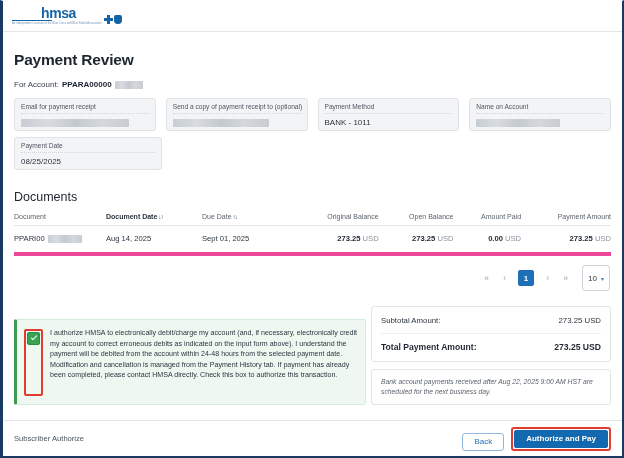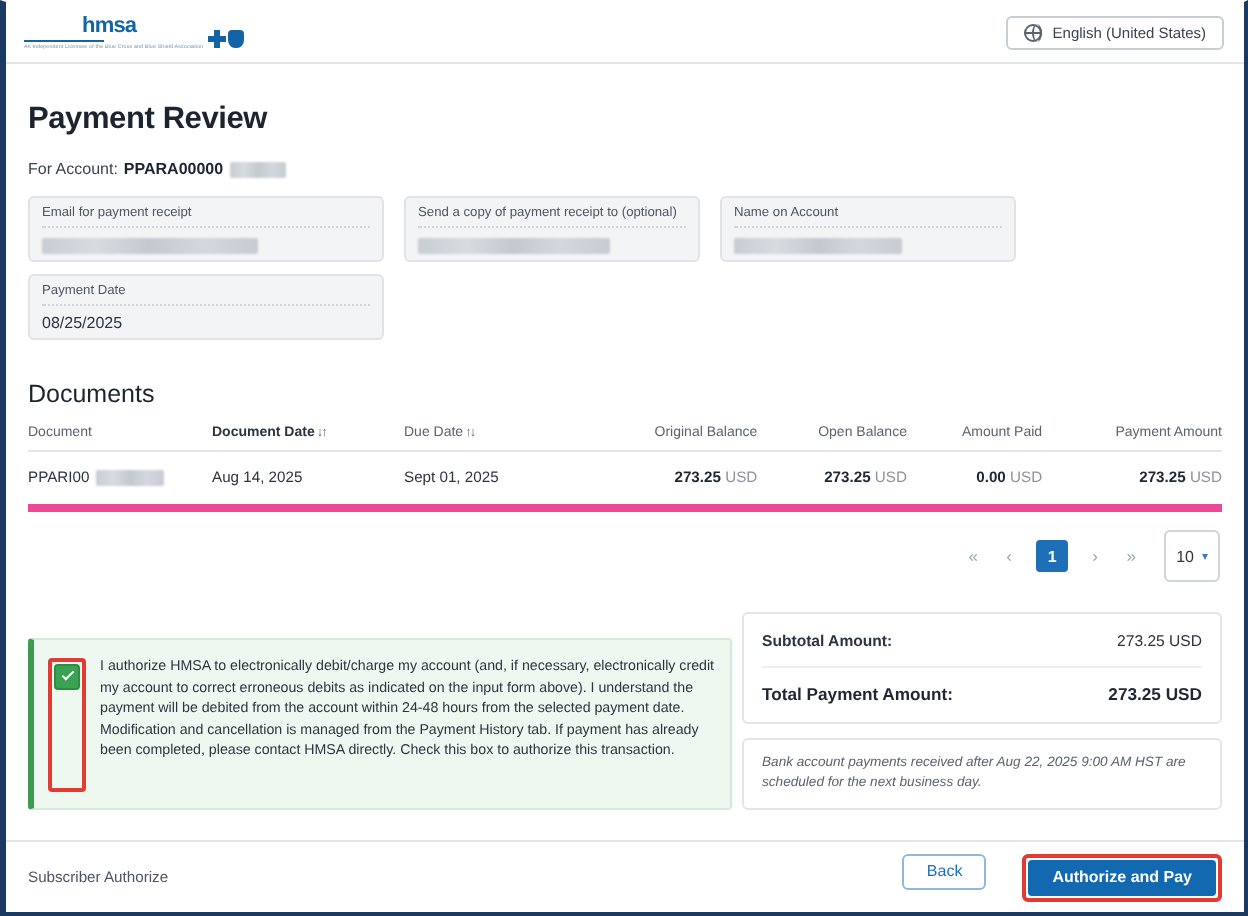--- a/index.html
+++ b/index.html
@@ -22,21 +22,21 @@
   
   .header {
     height: 31px;
     background: #ffffff;
     border-bottom: 1px solid #e3e5e8;
     display: flex; align-items: center;
     padding: 0 10px 0 9px;
   }
   .logo { display: flex; align-items: flex-end; gap: 2px; }
   .logo-word {
-    font-size: 11px; font-weight: bold; color: #1464a5;
+    font-size: 14px; font-weight: bold; color: #1464a5;
     letter-spacing: -0.4px; line-height: 12px; padding-left: 29px;
   }
   .logo-mark { display: flex; gap: 1px; align-items: center; margin-bottom: 1px; }
   .logo-cross { position: relative; width: 9px; height: 9px; }
   .logo-cross::before, .logo-cross::after {
     content: ""; position: absolute; background: #1464a5;
   }
   .logo-cross::before { left: 3px; top: 0; width: 3px; height: 9px; }
   .logo-cross::after { left: 0; top: 3px; width: 9px; height: 3px; }
   .logo-shield {
@@ -106,21 +106,21 @@
   }
   .field-label {
     font-size: 6.6px; color: #4d5562; line-height: 9px;
     border-bottom: 1px dotted #d2d6db; padding-bottom: 2px;
     white-space: nowrap;
   }
   .field-value {
     font-size: 8px; color: #2c3440; margin-top: 4px;
     white-space: nowrap;
   }
-  .f1 { width: 178px; } .f2 { width: 148px; }
+  .f1 { width: 148px; } .f2 { width: 148px; }
   .f3 { width: 148px; } .f4 { width: 148px; }
   .fields-row.second { margin-top: 6px; }
 
   
   .section-title {
     font-size: 12.5px; font-weight: normal; color: #1c2430;
     margin-top: 20px;
   }
   table.docs { width: 100%; border-collapse: collapse; margin-top: 9px; }
   table.docs th {
@@ -203,37 +203,37 @@
   .totals-col { flex: 1; display: flex; flex-direction: column; gap: 7px; }
   .totals {
     border: 1px solid #e2e5e9; border-radius: 3px; background: #fff;
     padding: 1px 9px;
   }
   .trow {
     display: flex; justify-content: space-between; align-items: center;
     padding: 8px 0; font-size: 7.8px; color: #2c3440;
   }
   .trow + .trow { border-top: 1px solid #edeff2; }
-  .trow .lbl { font-weight: bold; }
+  .trow .lbl { font-weight: normal; }
   .trow.grand { font-size: 8.6px; }
   .trow.grand .lbl, .trow.grand .val { font-weight: bold; color: #1f2733; }
   .note {
     border: 1px solid #e2e5e9; border-radius: 3px; background: #fff;
     padding: 7px 9px;
     font-size: 6.8px; line-height: 10px; font-style: italic; color: #5b636e;
   }
 
   
   .footer {
     position: absolute; left: 0; right: 0; bottom: 0;
     height: 36px; border-top: 1px solid #e2e5e9; background: #fff;
     display: flex; align-items: center; padding: 0 11px;
   }
   .sub-agree { font-size: 7.6px; color: #4d5562; }
-  .footer-btns { margin-left: auto; display: flex; align-items: flex-start; gap: 18px; }
+  .footer-btns { margin-left: auto; display: flex; align-items: flex-end; gap: 7px; }
   .btn-back {
     border: 1px solid #8fb8dc; background: #fff; color: #1d6fb8;
     border-radius: 3px; font-size: 8px; height: 18px;
     padding: 0 11px; display: flex; align-items: center;
   }
   .btn-pay-wrap { border: 2px solid #e03c31; border-radius: 3px; padding: 1px; }
   .btn-pay {
     background: #1269b0; color: #fff; border: 1px solid #1269b0;
     border-radius: 2px; font-size: 8px; font-weight: bold;
     height: 18px; padding: 0 11px; display: flex; align-items: center;
@@ -250,24 +250,20 @@
         <div class="logo-word">hmsa</div>
         <div class="logo-underline"></div>
         <div class="logo-sub">An Independent Licensee of the Blue Cross and Blue Shield Association</div>
       </div>
       <div class="logo-mark">
         <div class="logo-cross"></div>
         <div class="logo-shield"></div>
       </div>
     </div>
 
-    <div class="lang-select">
-      <span class="globe"></span>
-      <span>English (United States)</span>
-    </div>
   </div>
 
   <div class="body-wrap">
     <div class="page-title">Payment Review</div>
 
     <div class="for-account">
       <span>For Account:</span>
       <span class="acct">PPARA00000</span>
       <span class="redact blurry" style="width:28px;"></span>
     </div>
@@ -277,20 +273,24 @@
         <div class="field-label">Email for payment receipt</div>
         <div class="field-value">
           <span class="redact blurry" style="width:108px;"></span>
         </div>
       </div>
       <div class="field f2">
         <div class="field-label">Send a copy of payment receipt to (optional)</div>
         <div class="field-value">
           <span class="redact blurry" style="width:96px;"></span>
         </div>
+      </div>
+      <div class="field f3">
+        <div class="field-label">Payment Method</div>
+        <div class="field-value">BANK - 1011</div>
       </div>
       <div class="field f4">
         <div class="field-label">Name on Account</div>
         <div class="field-value">
           <span class="redact blurry" style="width:84px;"></span>
         </div>
       </div>
     </div>
 
     <div class="fields-row second">

